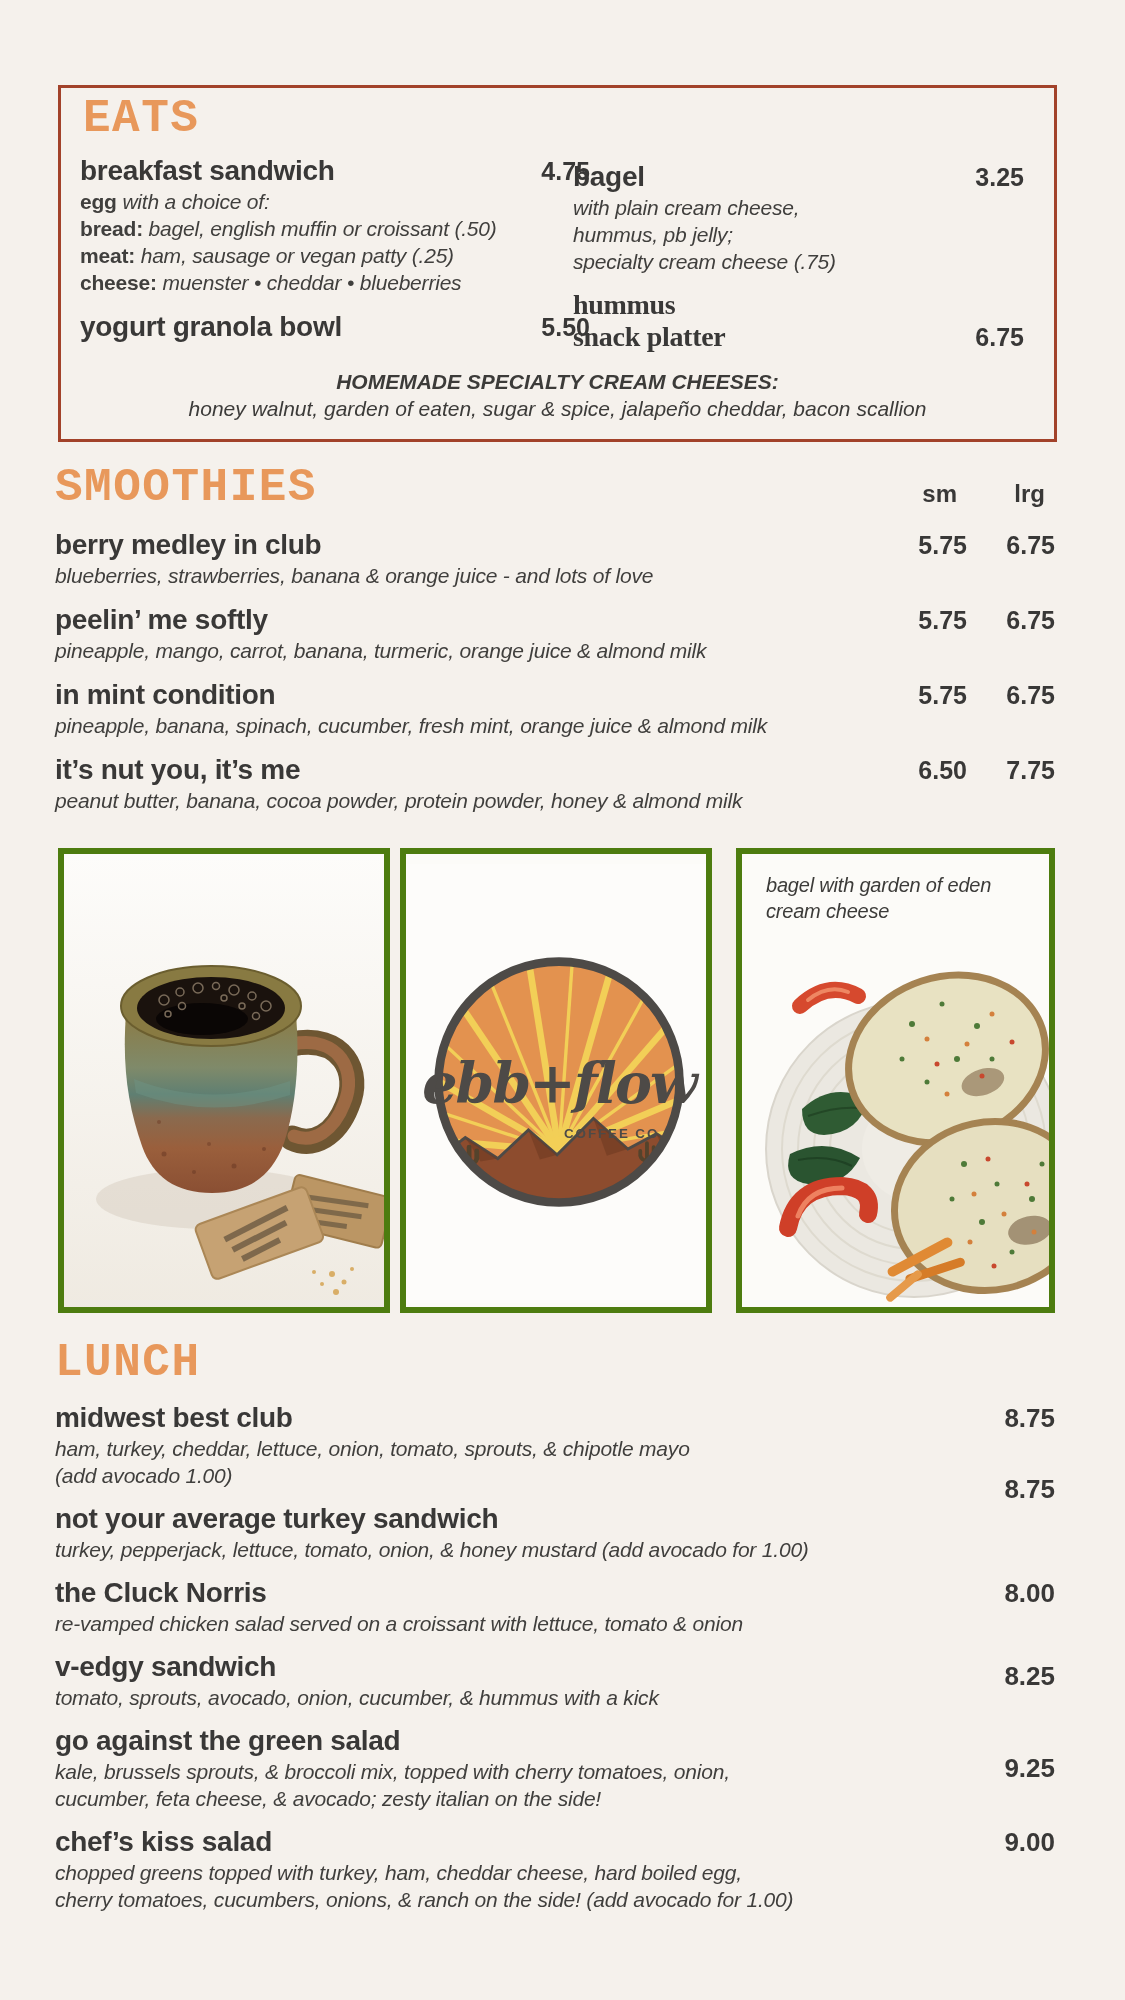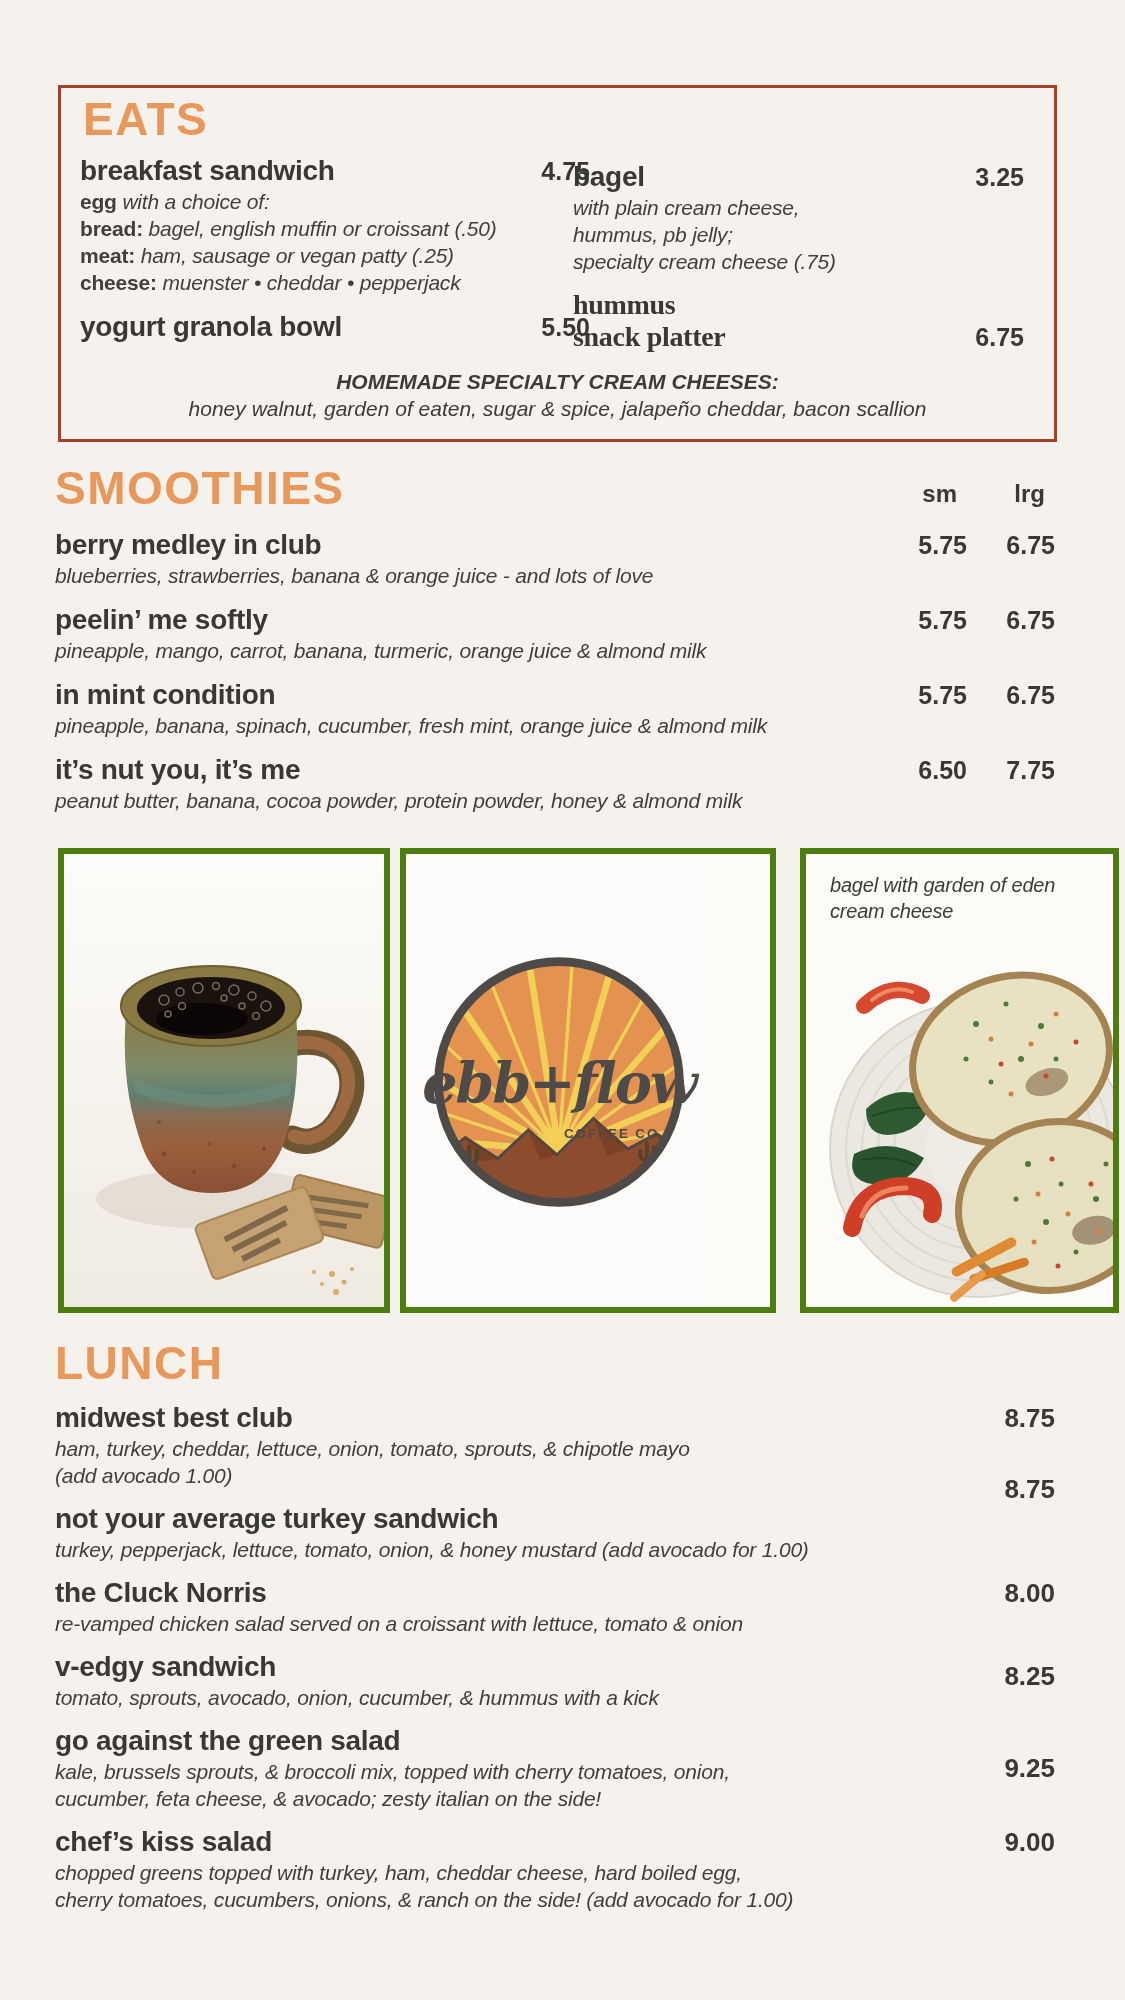--- a/index.html
+++ b/index.html
@@ -4,21 +4,21 @@
 <style>
   html,body{margin:0;padding:0;}
   body{background:#e9e4dd;}
   .page{
     position:relative;width:1125px;height:2000px;margin:0 auto;
     background:#f5f1ec;overflow:hidden;
     font-family:"Liberation Sans",sans-serif;color:#3c3b39;
   }
   
   .sec-title{
-    font-family:Liberation Sans, sans-serif;font-weight:bold;font-size:46px;
+    font-family:Liberation Mono, monospace;font-weight:bold;font-size:46px;
     color:#e8985b;letter-spacing:1.5px;line-height:1.1;
   }
   .item-name{font-weight:bold;font-size:28px;letter-spacing:-0.3px;line-height:34px;color:#393837;}
   .desc{font-style:italic;font-size:21px;line-height:27px;color:#403f3d;letter-spacing:-0.2px;}
   .dlabel{font-weight:bold;font-style:normal;}
   .price{font-weight:bold;font-size:25px;color:#393837;}
   .pcell{width:88px;text-align:right;flex:0 0 auto;}
   .row{display:flex;align-items:baseline;}
   .namecell{flex:1 1 auto;}
   
@@ -40,21 +40,21 @@
   .sm-header .sec-title{flex:1 1 auto;}
   .colhead{width:88px;flex:0 0 auto;text-align:right;font-weight:bold;font-size:24px;padding:0 10px 6px 0;box-sizing:border-box;color:#393837;margin-top:24px;}
   .s-item{margin-top:14px;}
   
   .photos{position:absolute;left:58px;top:848px;display:flex;}
   .photo-frame{
     border:6px solid #4d7c0f;background:#fcfbf8;box-sizing:border-box;
     height:465px;position:relative;overflow:hidden;flex:0 0 auto;
   }
   .pf1{width:332px;margin-right:10px;}
-  .pf2{width:376px;margin-right:24px;}
+  .pf2{width:312px;margin-right:24px;}
   .pf3{width:319px;}
   .photo-frame svg{display:block;}
   .bagel-caption{
     position:absolute;left:24px;top:18px;font-style:italic;font-size:20px;
     line-height:26px;color:#3c3b39;letter-spacing:-0.2px;
   }
   
   .lunch{position:absolute;left:55px;top:1338px;width:1000px;}
   .lunch .sec-title{margin-bottom:12px;}
   .l-item{margin-bottom:13px;}
@@ -79,21 +79,21 @@
       <div class="desc">
         <span class="dlabel">egg</span><span> with a choice of:</span>
       </div>
       <div class="desc">
         <span class="dlabel">bread:</span><span> bagel, english muffin or croissant (.50)</span>
       </div>
       <div class="desc">
         <span class="dlabel">meat:</span><span> ham, sausage or vegan patty (.25)</span>
       </div>
       <div class="desc">
-        <span class="dlabel">cheese:</span><span> muenster • cheddar • pepperjack</span>
+        <span class="dlabel">cheese:</span><span> muenster • cheddar • blueberries</span>
       </div>
       <div class="row eats-item2">
         <span class="item-name namecell">yogurt granola bowl</span>
         <span class="price">5.50</span>
       </div>
     </div>
 
     <div class="eats-col2">
       <div class="row">
         <span class="item-name namecell">bagel</span>

